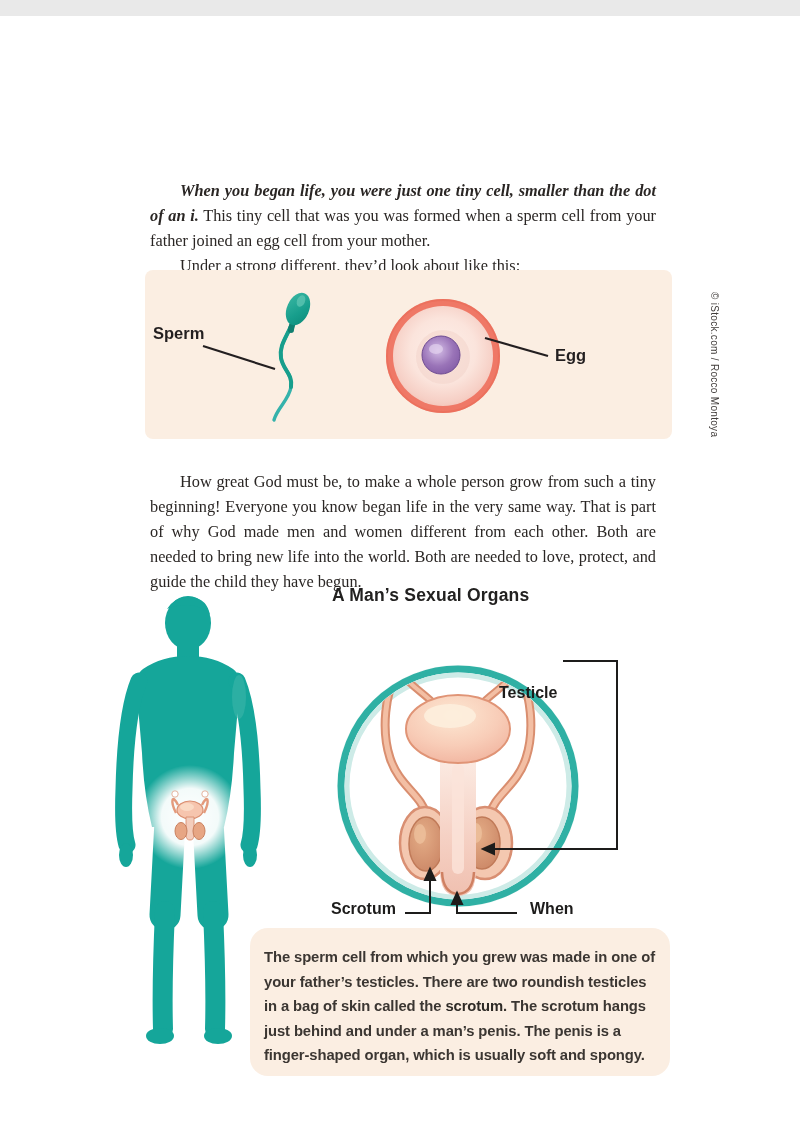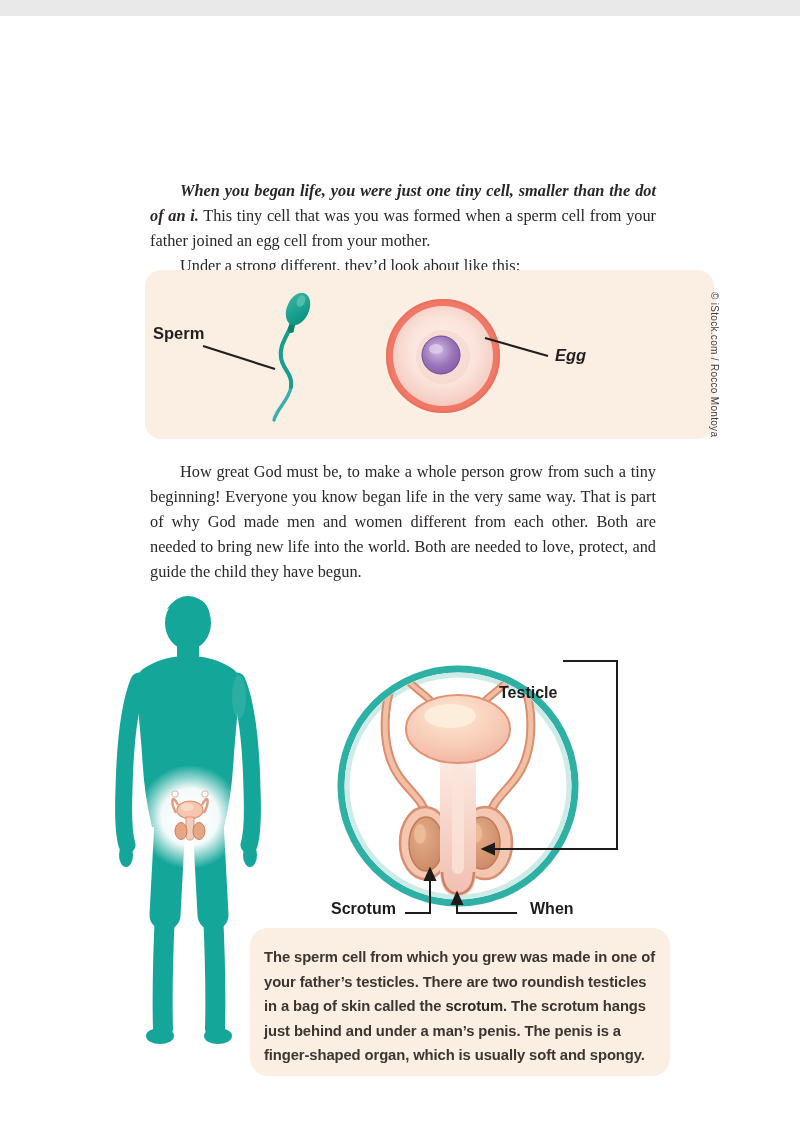--- a/index.html
+++ b/index.html
@@ -9,29 +9,29 @@
     font-family:"Liberation Serif", serif;color:#231f20;
   }
   .serif-para{
     position:absolute;left:150px;width:506px;
     font-size:16.3px;line-height:25px;text-align:justify;
     color:#2a2624;
   }
   .indent{text-indent:30px;}
   .lead-bi{font-weight:bold;font-style:italic;}
   .fig-box{
-    position:absolute;background:#fbeee2;border-radius:16px;padding-left:42px;
+    position:absolute;background:#fbeee2;border-radius:8px;
   }
   #cells-box{left:145px;top:254px;width:527px;height:169px;}
   .cell-label{
     position:absolute;font-family:"Liberation Sans", sans-serif;
     font-weight:bold;font-size:16.5px;color:#231f20;
   }
   #sperm-label{left:8px;top:54px;}
-  #egg-label{left:410px;top:76px;font-style:italic;}
+  #egg-label{left:410px;top:76px;}
   #cells-art{position:absolute;left:0;top:0;}
   #organs-heading{
     position:absolute;left:332px;top:569px;
     font-family:"Liberation Sans", sans-serif;font-weight:bold;
     font-size:17.5px;color:#222120;letter-spacing:.2px;
   }
   #silhouette{position:absolute;left:112px;top:577px;}
   #anatomy-svg{position:absolute;left:330px;top:628px;}
   .diagram-label{
     position:absolute;font-family:"Liberation Sans", sans-serif;
@@ -104,22 +104,23 @@
         <ellipse cx="156" cy="31" rx="4" ry="6" transform="rotate(24 156 31)" fill="#5cc4b2" opacity=".8"></ellipse>
       </g>
 
       <line x1="58" y1="76" x2="130" y2="99" stroke="#231f20" stroke-width="2.2"></line>
       <line x1="340" y1="68" x2="403" y2="86" stroke="#231f20" stroke-width="2.2"></line>
     </svg>
     <span class="cell-label" id="sperm-label">Sperm</span>
     <span class="cell-label" id="egg-label">Egg</span>
   </div>
 
-  <p class="serif-para indent" style="top:427px;">How great God must be, to make a whole person grow from such a tiny beginning! Everyone you know began life in the very same way. That is part of why God made men and women different from each other. Both are needed to bring new life into the world. Both are needed to love, protect, and guide the child they have begun.</p>
-
+  <p class="serif-para indent" style="top:437px;">How great God must be, to make a whole person grow from such a tiny beginning! Everyone you know began life in the very same way. That is part of why God made men and women different from each other. Both are needed to bring new life into the world. Both are needed to love, protect, and guide the child they have begun.</p>
+
+  <div id="organs-heading">A Man’s Sexual Organs</div>
 
   <svg id="silhouette" width="155" height="452" viewBox="0 0 155 452">
     <defs>
       <radialGradient id="pelvisGlow" cx="50%" cy="50%" r="50%">
         <stop offset="0%" stop-color="#ffffff" stop-opacity="1"></stop>
         <stop offset="55%" stop-color="#ffffff" stop-opacity=".95"></stop>
         <stop offset="100%" stop-color="#ffffff" stop-opacity="0"></stop>
       </radialGradient>
     </defs>
     <g fill="#15a69a" stroke="none">

